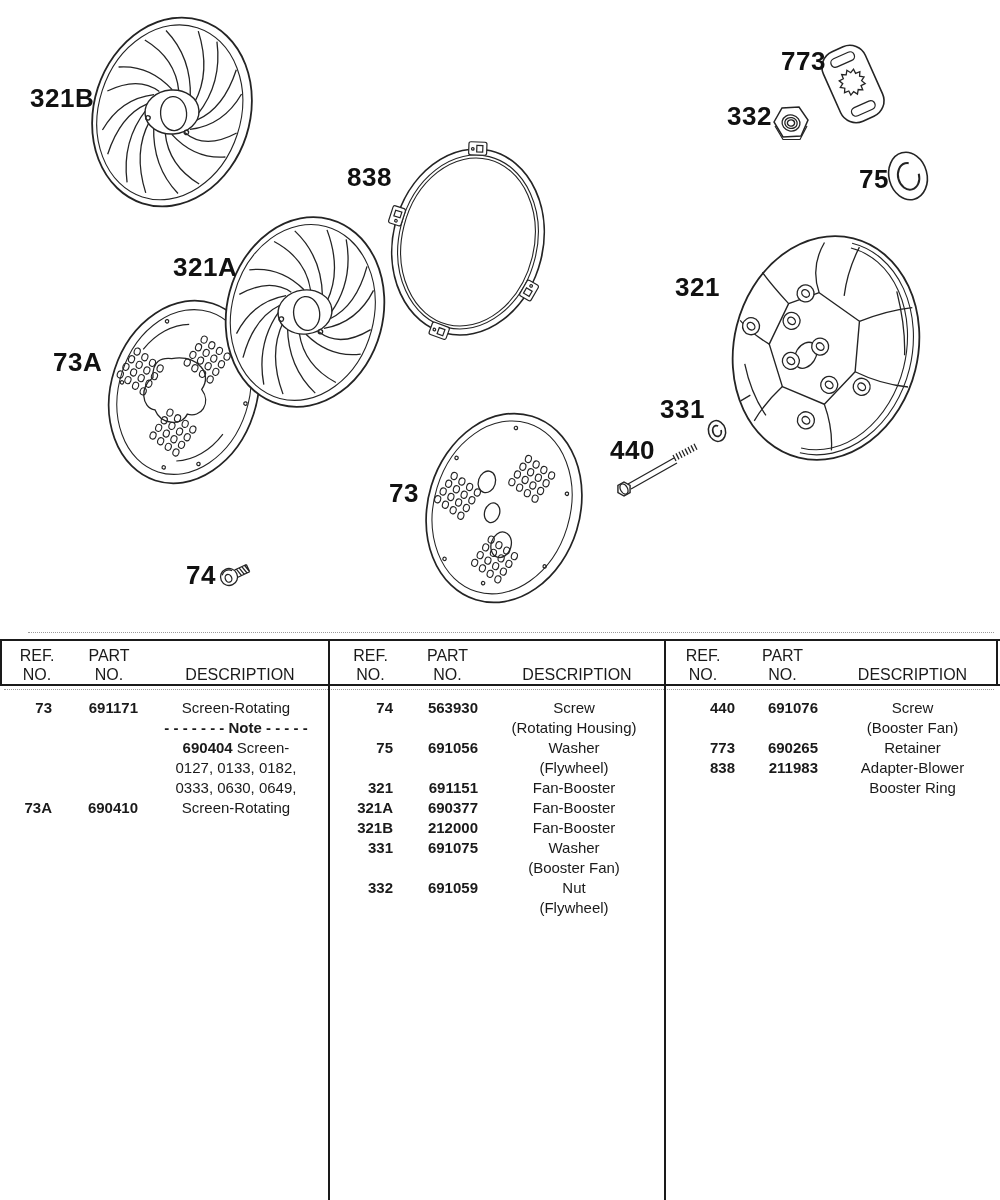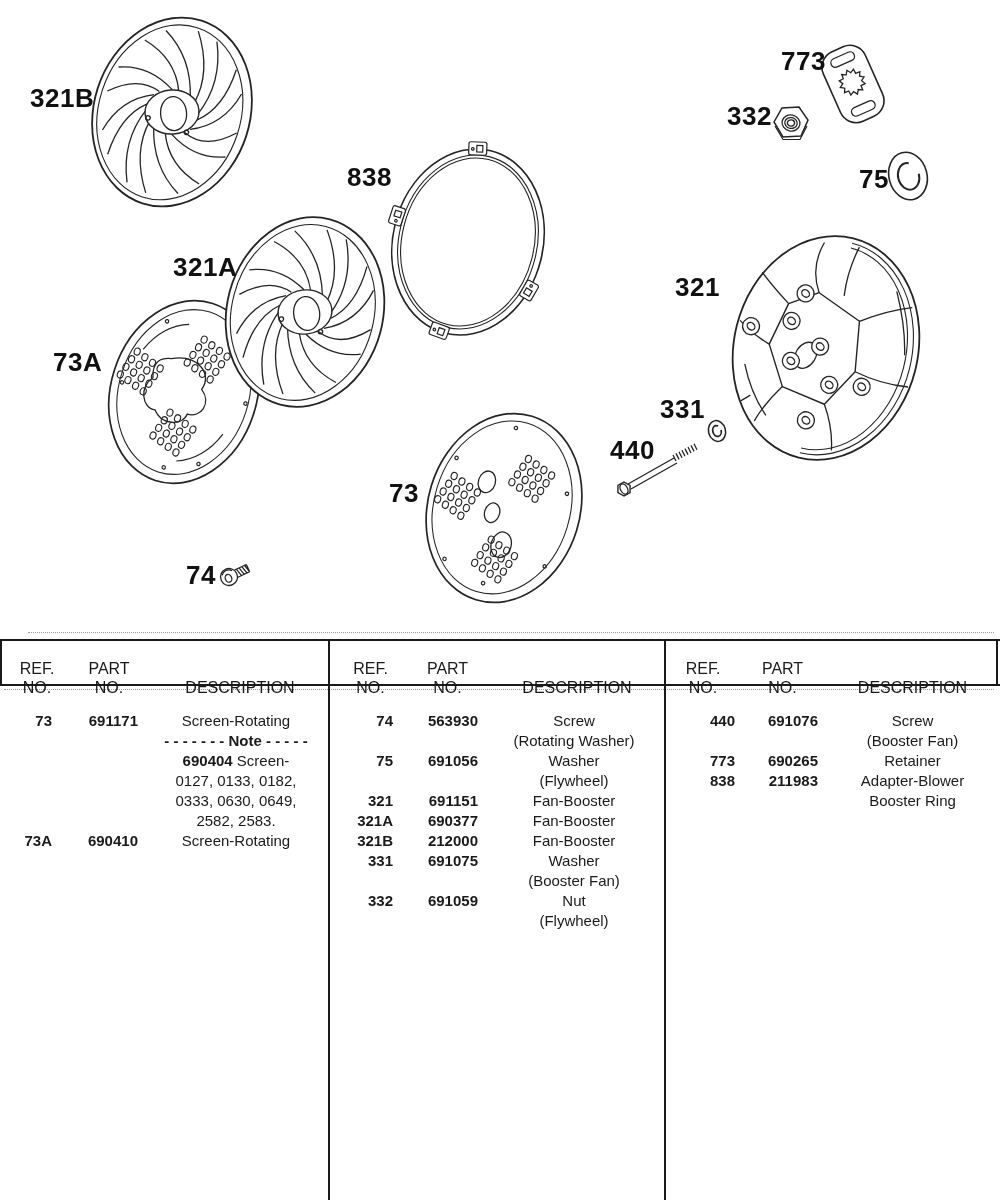--- a/index.html
+++ b/index.html
@@ -8,21 +8,21 @@
   .diagram-svg{position:absolute;left:0;top:0;}
   .part-label{position:absolute;font-weight:700;font-size:26px;line-height:1;color:#111;letter-spacing:.5px;}
   
   .rule{position:absolute;background:#1a1a1a;}
   .dotted{position:absolute;height:0;border-top:1px dotted #9b9b9b;}
   
   .col{position:absolute;top:640px;}
   .c0{left:6px;width:316px;--refw:46px;--partw:74px;}
   .c1{left:336px;width:322px;--refw:57px;--partw:73px;}
   .c2{left:671px;width:324px;--refw:64px;--partw:71px;}
-  .thead{padding-top:19px;height:39px;}
+  .thead{padding-top:6px;height:39px;}
   .c0 .thead{padding-left:8px;}
   .c1 .thead{padding-left:6px;}
   .c2 .thead{padding-left:0;}
   .thr,.trow{display:grid;grid-template-columns:var(--refw) var(--partw) 1fr;column-gap:12px;}
   .thr{line-height:19px;font-size:16px;}
   .h-ref,.h-part,.h-desc{text-align:center;}
   .rows{margin-top:13px;}
   .trow{line-height:20px;font-size:15px;}
   .tref,.tpart{font-weight:700;text-align:right;white-space:nowrap;}
   .tdesc{text-align:center;white-space:nowrap;}
@@ -250,25 +250,20 @@
           <span class="tref"></span>
           <span class="tpart"></span>
           <span class="tdesc">0127, 0133, 0182,</span>
         </div>
         <div class="trow">
           <span class="tref"></span>
           <span class="tpart"></span>
           <span class="tdesc">0333, 0630, 0649,</span>
         </div>
         <div class="trow">
-          <span class="tref"></span>
-          <span class="tpart"></span>
-          <span class="tdesc">2582, 2583.</span>
-        </div>
-        <div class="trow">
           <span class="tref">73A</span>
           <span class="tpart">690410</span>
           <span class="tdesc">Screen-Rotating</span>
         </div>
       </div>
   </div>
 
   <div class="col c1">
     <div class="thead">
       <div class="thr">
@@ -284,21 +279,21 @@
     </div>
     <div class="rows">
         <div class="trow">
           <span class="tref">74</span>
           <span class="tpart">563930</span>
           <span class="tdesc">Screw</span>
         </div>
         <div class="trow">
           <span class="tref"></span>
           <span class="tpart"></span>
-          <span class="tdesc">(Rotating Washer)</span>
+          <span class="tdesc">(Rotating Housing)</span>
         </div>
         <div class="trow">
           <span class="tref">75</span>
           <span class="tpart">691056</span>
           <span class="tdesc">Washer</span>
         </div>
         <div class="trow">
           <span class="tref"></span>
           <span class="tpart"></span>
           <span class="tdesc">(Flywheel)</span>

